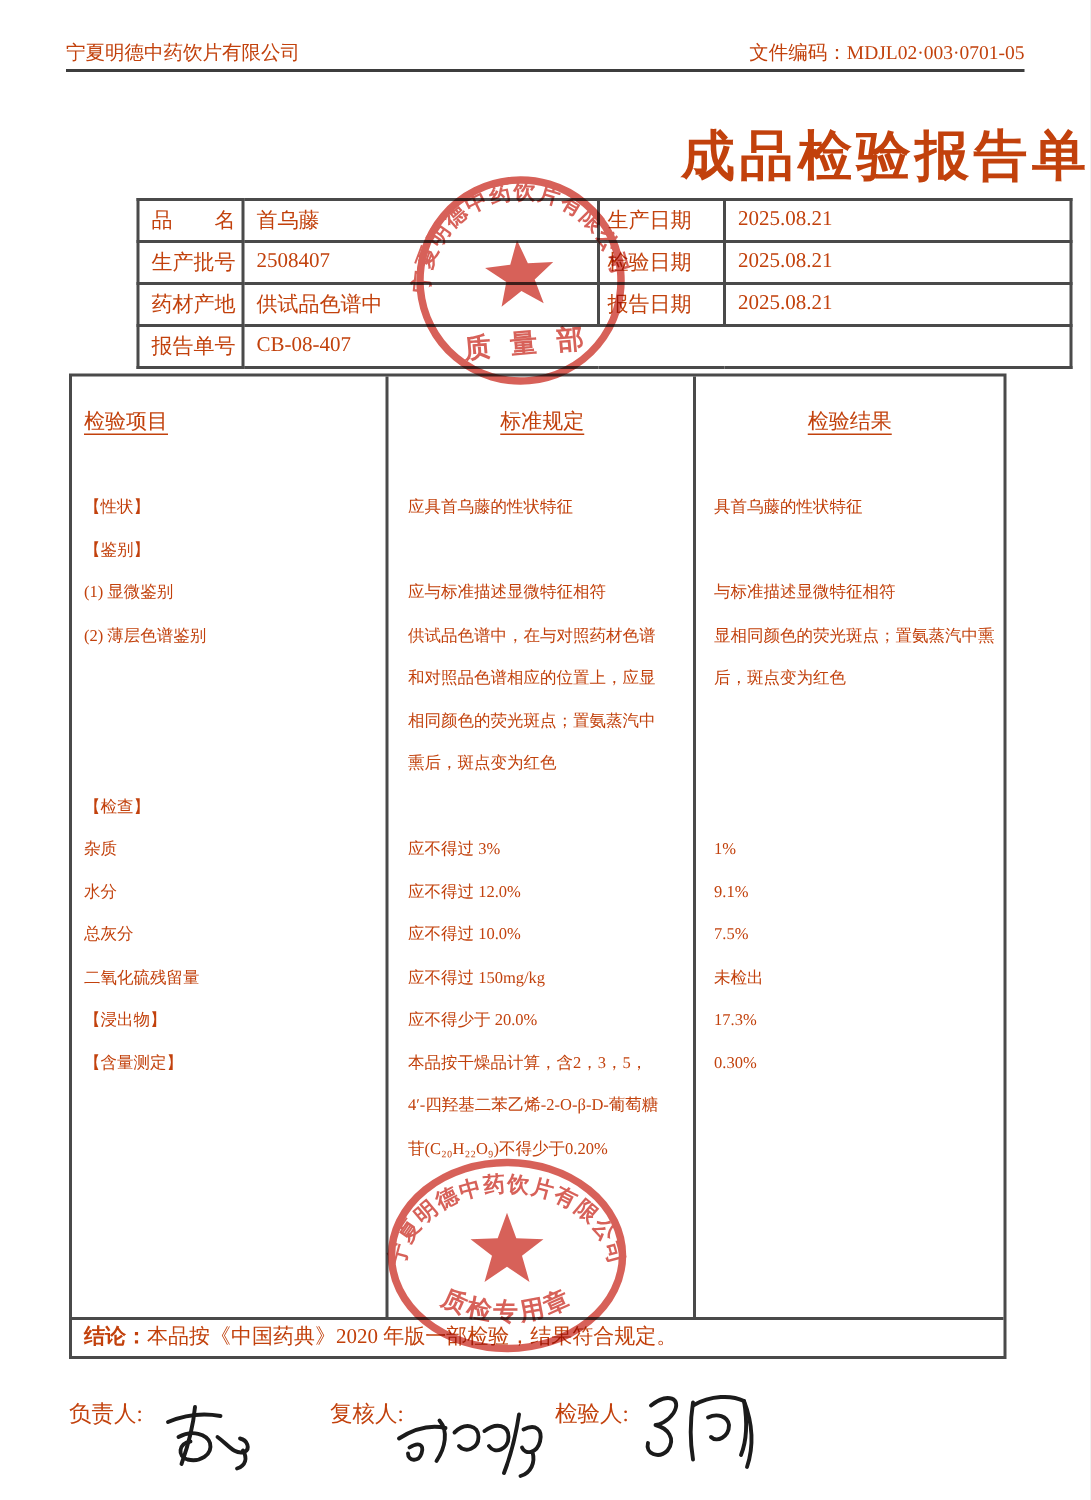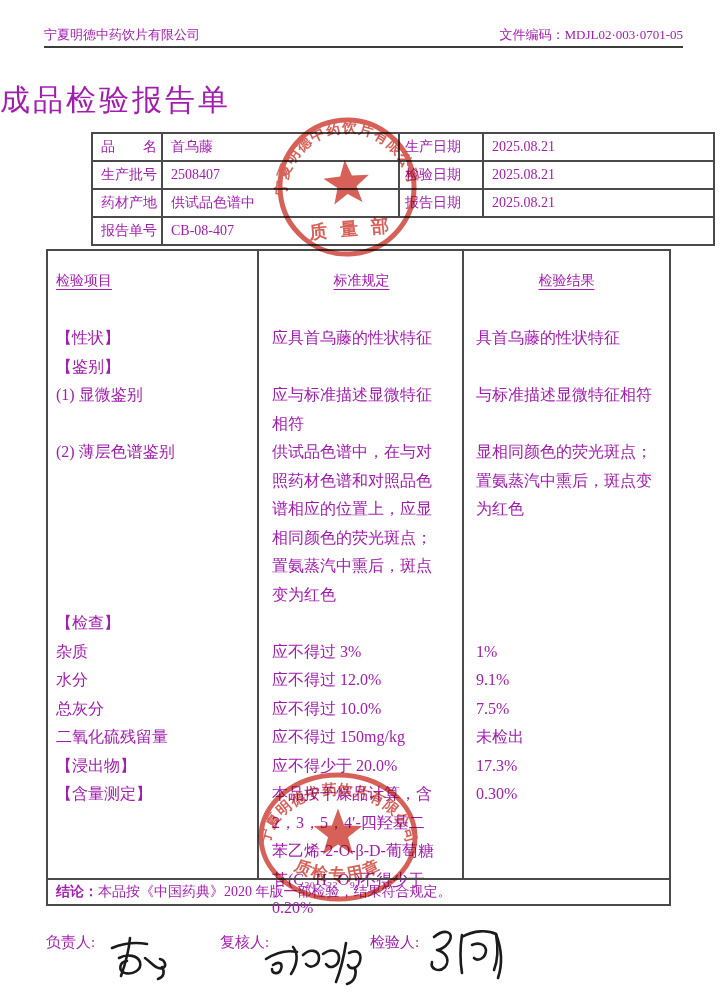--- a/index.html
+++ b/index.html
@@ -2,44 +2,44 @@
 <html><head>
 <meta charset="utf-8">
 <style>
   html,body{margin:0;padding:0;background:#e8e8e8;}
   .page{
     position:relative;
     width:727px;height:1000px;
     margin:0 auto;
     background:#ffffff;
     font-family:"Liberation Serif","DejaVu Serif",serif;
-    color:#a21caf;
+    color:#c2410c;
     overflow:hidden;
   }
   
   .hdr{position:absolute;top:26px;left:44px;right:44px;display:flex;justify-content:space-between;font-size:13px;}
   .hdr-rule{position:absolute;top:46px;left:44px;right:44px;height:2px;background:#3d3d3d;}
-  .title{position:absolute;top:80px;left:0;width:100%;text-align:left;font-size:30px;font-weight:normal;letter-spacing:3px;}
+  .title{position:absolute;top:80px;left:0;width:100%;text-align:right;font-size:36px;font-weight:bold;letter-spacing:3px;}
   
   table.info{position:absolute;top:132px;left:46px;border-collapse:collapse;table-layout:fixed;margin-left:45px;}
   table.info td{border:2px solid #4a4a4a;height:26px;font-size:14px;padding:0 0 0 8px;white-space:nowrap;overflow:hidden;}
   table.info td.lab{width:60px;}
   table.info td.val{width:227px;}
   table.info td.lab2{width:77px;padding-left:5px;}
   table.info td.val2{width:221px;}
   
   .main{position:absolute;top:249px;left:46px;width:625px;height:657px;border:2px solid #4a4a4a;box-sizing:border-box;}
   .vline{position:absolute;top:0;width:2px;background:#4a4a4a;height:calc(100% - 26px);}
   .vline.v1{left:209px;}
   .vline.v2{left:414px;}
   .mhead{display:grid;grid-template-columns:211px 205px 205px;padding-top:9px;height:43px;box-sizing:border-box;font-size:14px;margin-top:12px;}
   .mhead .c1{padding-left:8px;text-align:left;}
   .mhead .c2,.mhead .c3{text-align:center;}
   .mhead span{text-decoration:underline;text-underline-offset:4px;}
-  .mbody{padding-top:18px;font-size:16px;line-height:28.5px;}
+  .mbody{padding-top:18px;font-size:11px;line-height:28.5px;}
   .mrow{display:grid;grid-template-columns:211px 205px 205px;}
   .mrow .c1{padding-left:8px;padding-right:6px;}
   .mrow .c2{padding-left:13px;padding-right:25px;}
   .mrow .c3{padding-left:12px;padding-right:6px;}
   .conclusion{position:absolute;left:0;right:0;bottom:0;height:26px;border-top:2px solid #4a4a4a;box-sizing:border-box;font-size:14px;line-height:24px;padding-left:8px;white-space:nowrap;}
   .conclusion .clab{font-weight:bold;}
   
   .stamp{position:absolute;mix-blend-mode:multiply;opacity:.85;}
   .stamp-top{left:272px;top:112px;transform:rotate(-5deg);}
   .stamp-bottom{left:253px;top:768px;}

